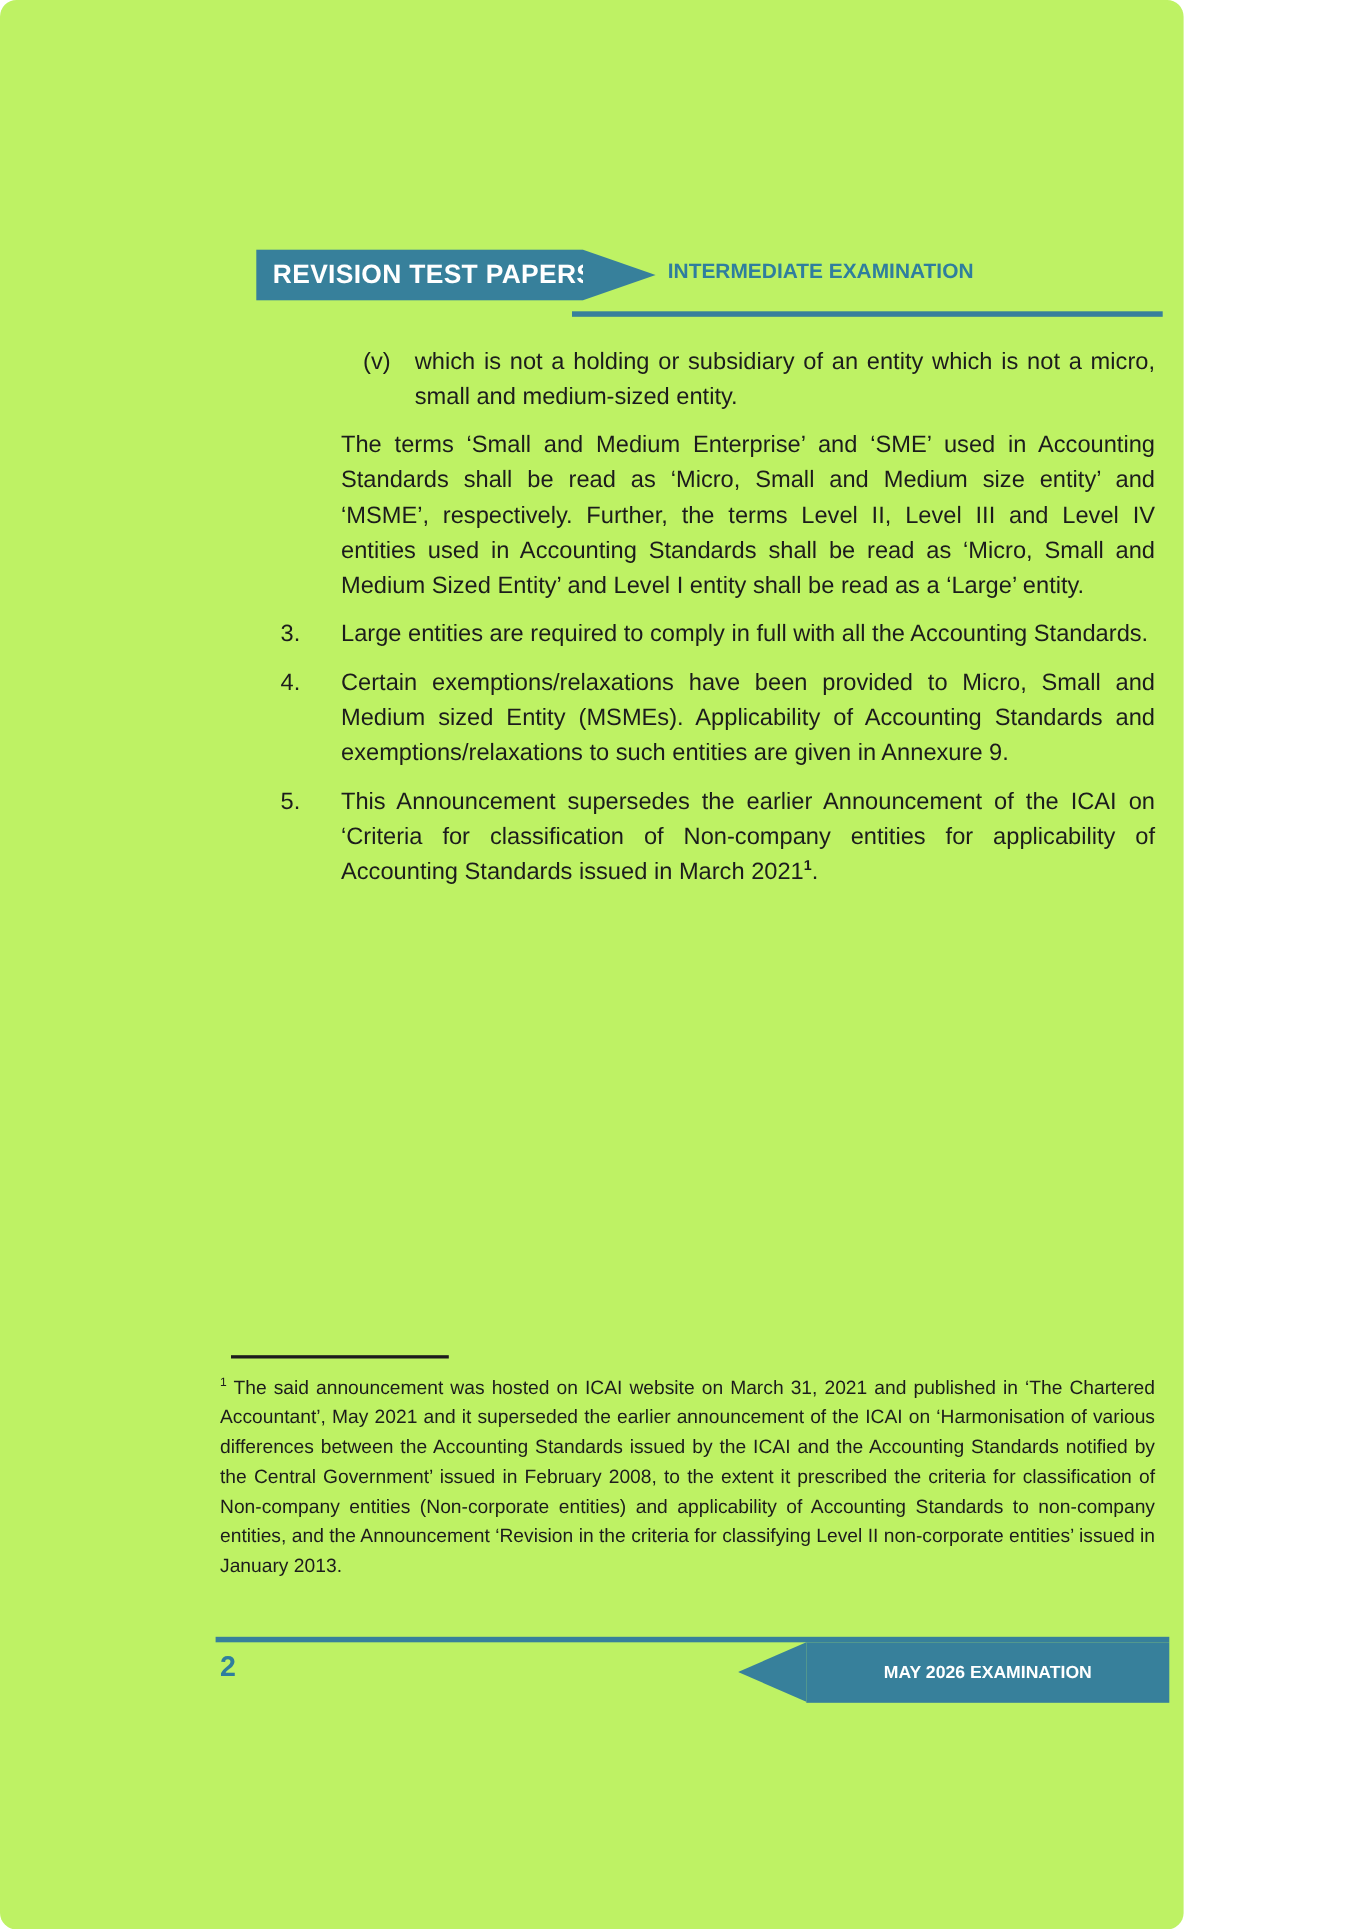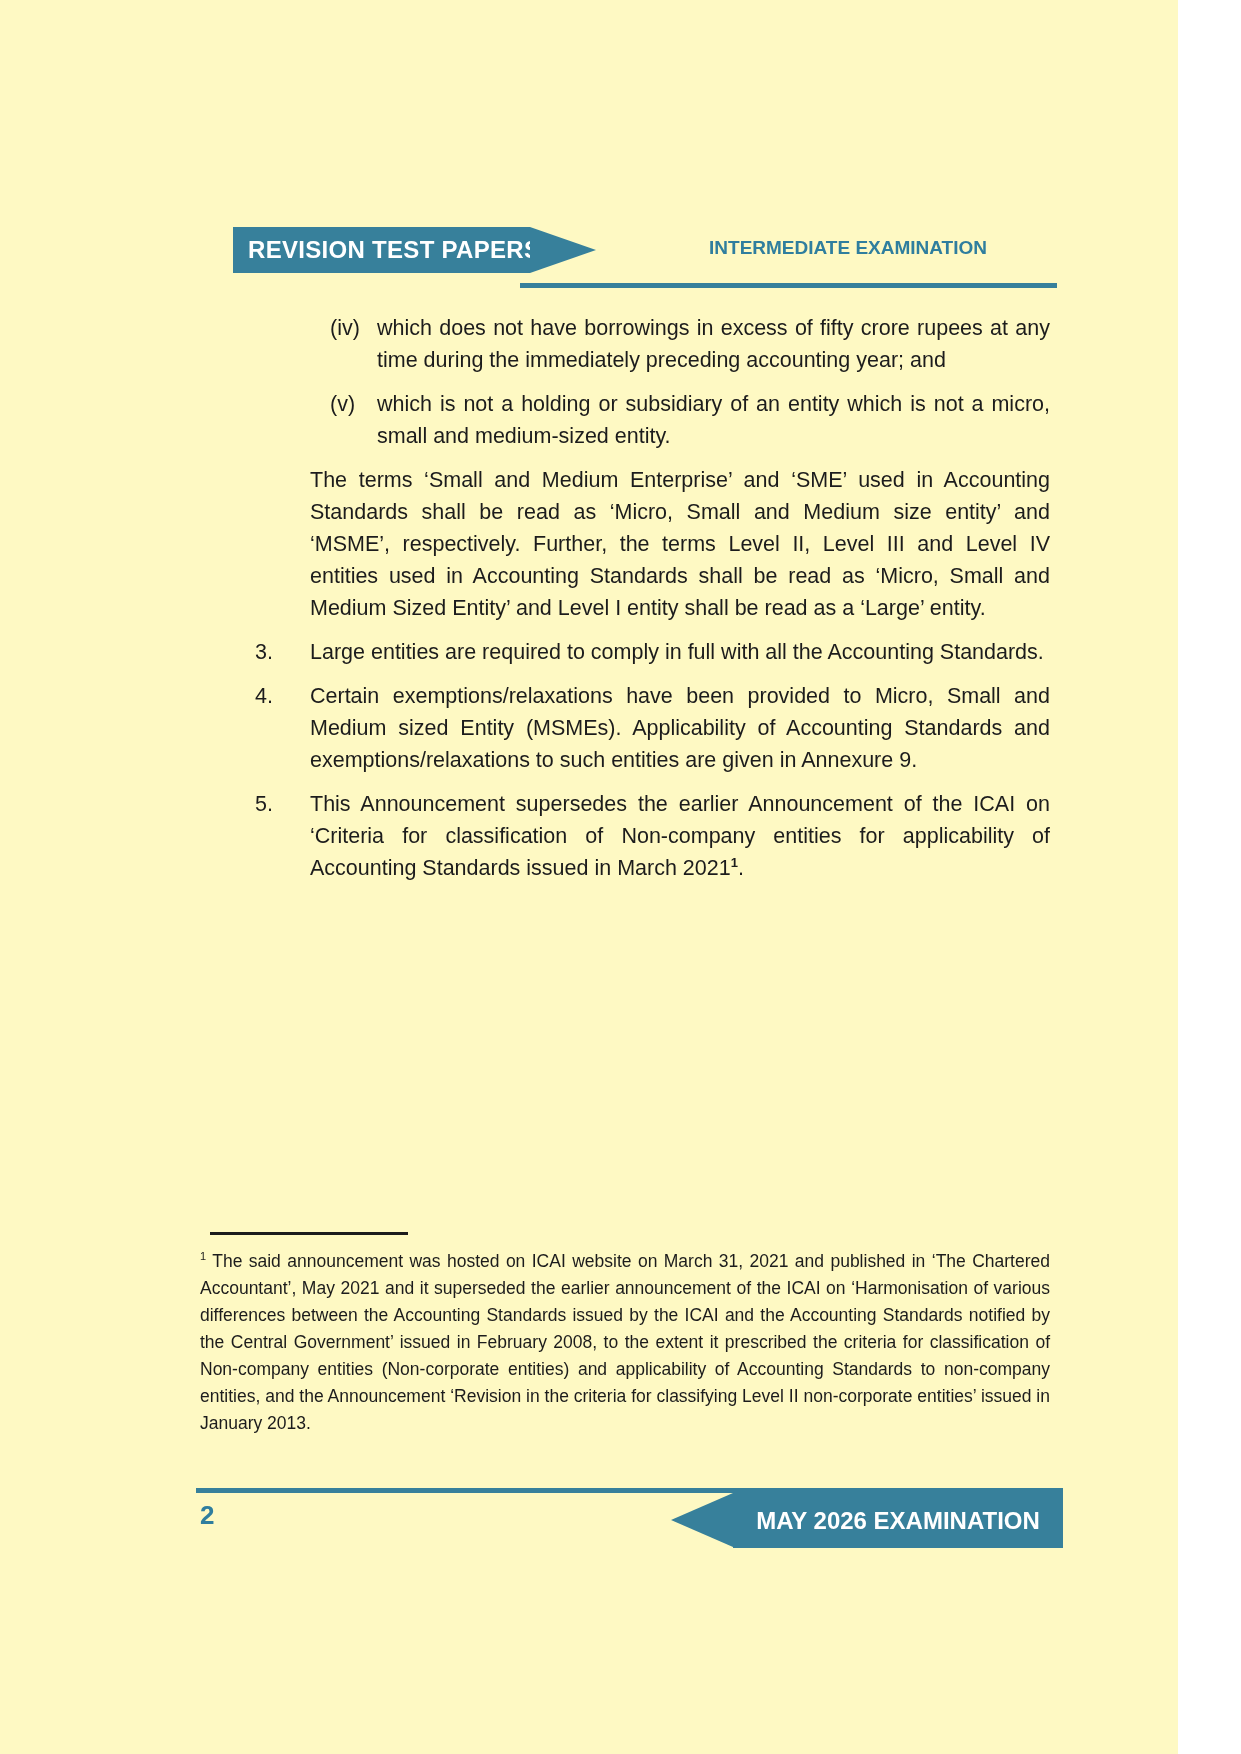--- a/index.html
+++ b/index.html
@@ -1,23 +1,24 @@
 <!DOCTYPE html>
 <html><head>
 <meta charset="utf-8">
 <style>
   * { margin:0; padding:0; box-sizing:border-box; }
   html,body { background:#ffffff; }
   .page {
     position:relative;
-    width:1178px; height:1754px;
-    background:#fef9c3;
+    width:1076px; height:1754px;
+    background:#bef264;
     font-family:"Liberation Sans", sans-serif;
     color:#1c1c1c;
     overflow:hidden;
+    border-radius:15px;
   }
 
   
   .header-underline {
     position:absolute; left:520px; top:283px;
     width:537px; height:5px; background:#37809b;
   }
   .header-banner {
     position:absolute; left:233px; top:227px;
     width:297px; height:46px; background:#37809b;
@@ -67,21 +68,21 @@
 
   
   .footer-rule {
     position:absolute; left:196px; top:1488px;
     width:867px; height:5px; background:#37809b;
   }
   .footer-banner {
     position:absolute; left:733px; top:1493px;
     width:330px; height:55px; background:#37809b;
     line-height:55px; text-align:center;
-    font-size:24px; font-weight:bold; color:#ffffff;
+    font-size:16px; font-weight:bold; color:#ffffff;
     white-space:nowrap;
   }
   .footer-arrow {
     position:absolute; right:100%; top:0; width:0; height:0;
     border-top:27.5px solid transparent;
     border-bottom:27.5px solid transparent;
     border-right:62px solid #37809b;
   }
   .page-number {
     position:absolute; left:200px; top:1500px;
@@ -95,24 +96,20 @@
 
   <div class="header-underline"></div>
   <div class="header-banner">
     <span>REVISION TEST PAPERS</span>
     <span class="banner-arrow"></span>
   </div>
   <div class="header-title">INTERMEDIATE EXAMINATION</div>
 
   <div class="content">
 
-    <div class="par roman-item">
-      <span class="li-label">(iv)</span>
-      <div class="li-text">which does not have borrowings in excess of fifty crore rupees at any time during the immediately preceding accounting year; and</div>
-    </div>
 
     <div class="par roman-item">
       <span class="li-label">(v)</span>
       <div class="li-text">which is not a holding or subsidiary of an entity which is not a micro, small and medium-sized entity.</div>
     </div>
 
 
 
     <div class="par plain-par">The terms ‘Small and Medium Enterprise’ and ‘SME’ used in Accounting Standards shall be read as ‘Micro, Small and Medium size entity’ and ‘MSME’, respectively. Further, the terms Level II, Level III and Level IV entities used in Accounting Standards shall be read as ‘Micro, Small and Medium Sized Entity’ and Level I entity shall be read as a ‘Large’ entity.</div>
 

